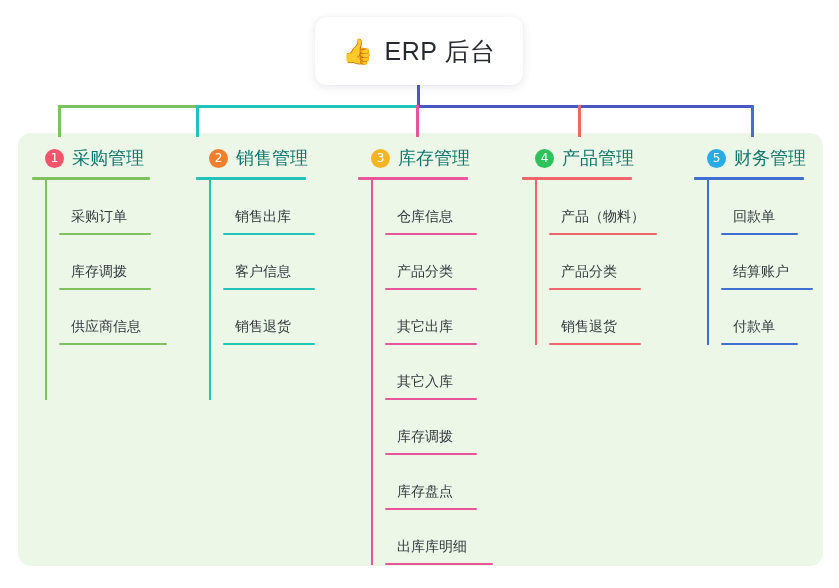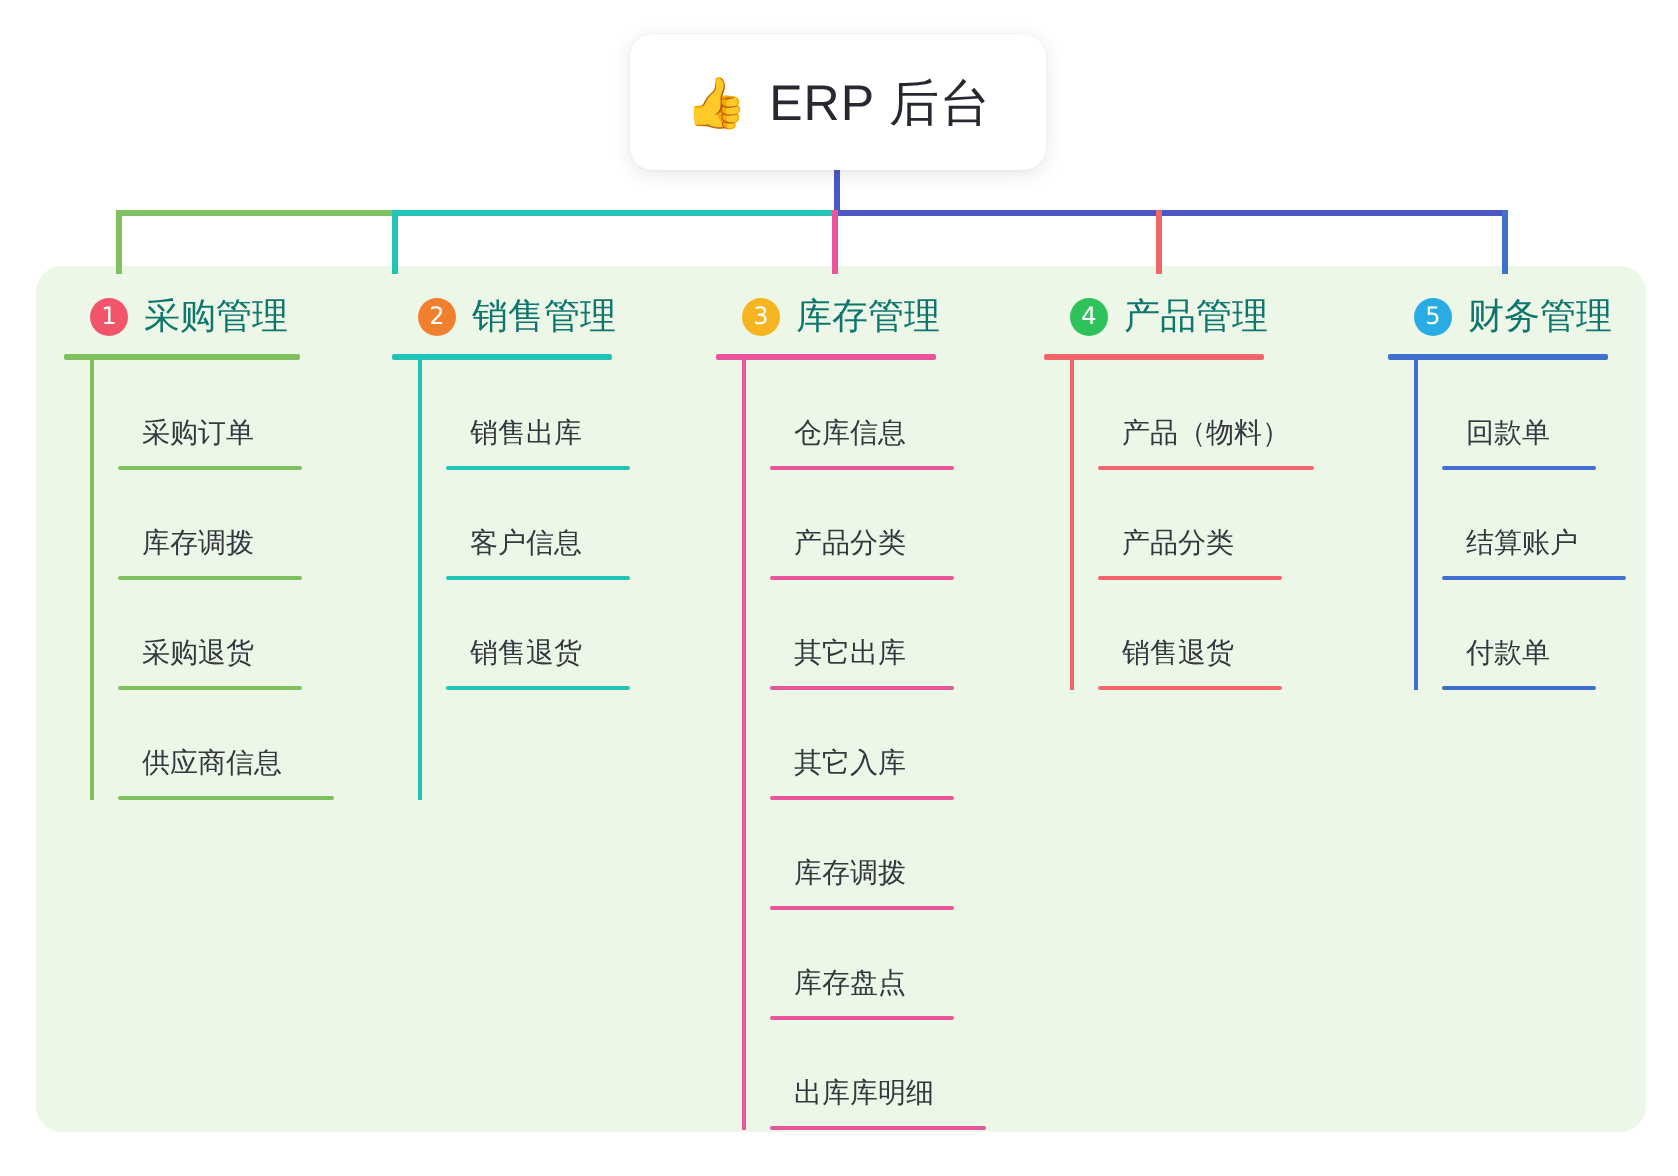--- a/index.html
+++ b/index.html
@@ -175,24 +175,20 @@
         <div class="spine" style="background: rgb(127, 193, 94); height: 220px;"></div>
         <div class="leaf">
           <span class="leaf-label">采购订单</span>
           <div class="leaf-rule" style="background: rgb(127, 193, 94); width: 92px;"></div>
         </div>
         <div class="leaf">
           <span class="leaf-label">库存调拨</span>
           <div class="leaf-rule" style="background: rgb(127, 193, 94); width: 92px;"></div>
         </div>
         <div class="leaf">
-          <span class="leaf-label">采购退货</span>
-          <div class="leaf-rule" style="background: rgb(127, 193, 94); width: 92px;"></div>
-        </div>
-        <div class="leaf">
           <span class="leaf-label">供应商信息</span>
           <div class="leaf-rule" style="background: rgb(127, 193, 94); width: 108px;"></div>
         </div>
       </div>
     </div>
     <div class="column" style="left: 196px;">
       <div class="col-head">
         <span class="badge" style="background: rgb(240, 128, 46);">2</span>
         <span class="col-title">销售管理</span>
       </div>

